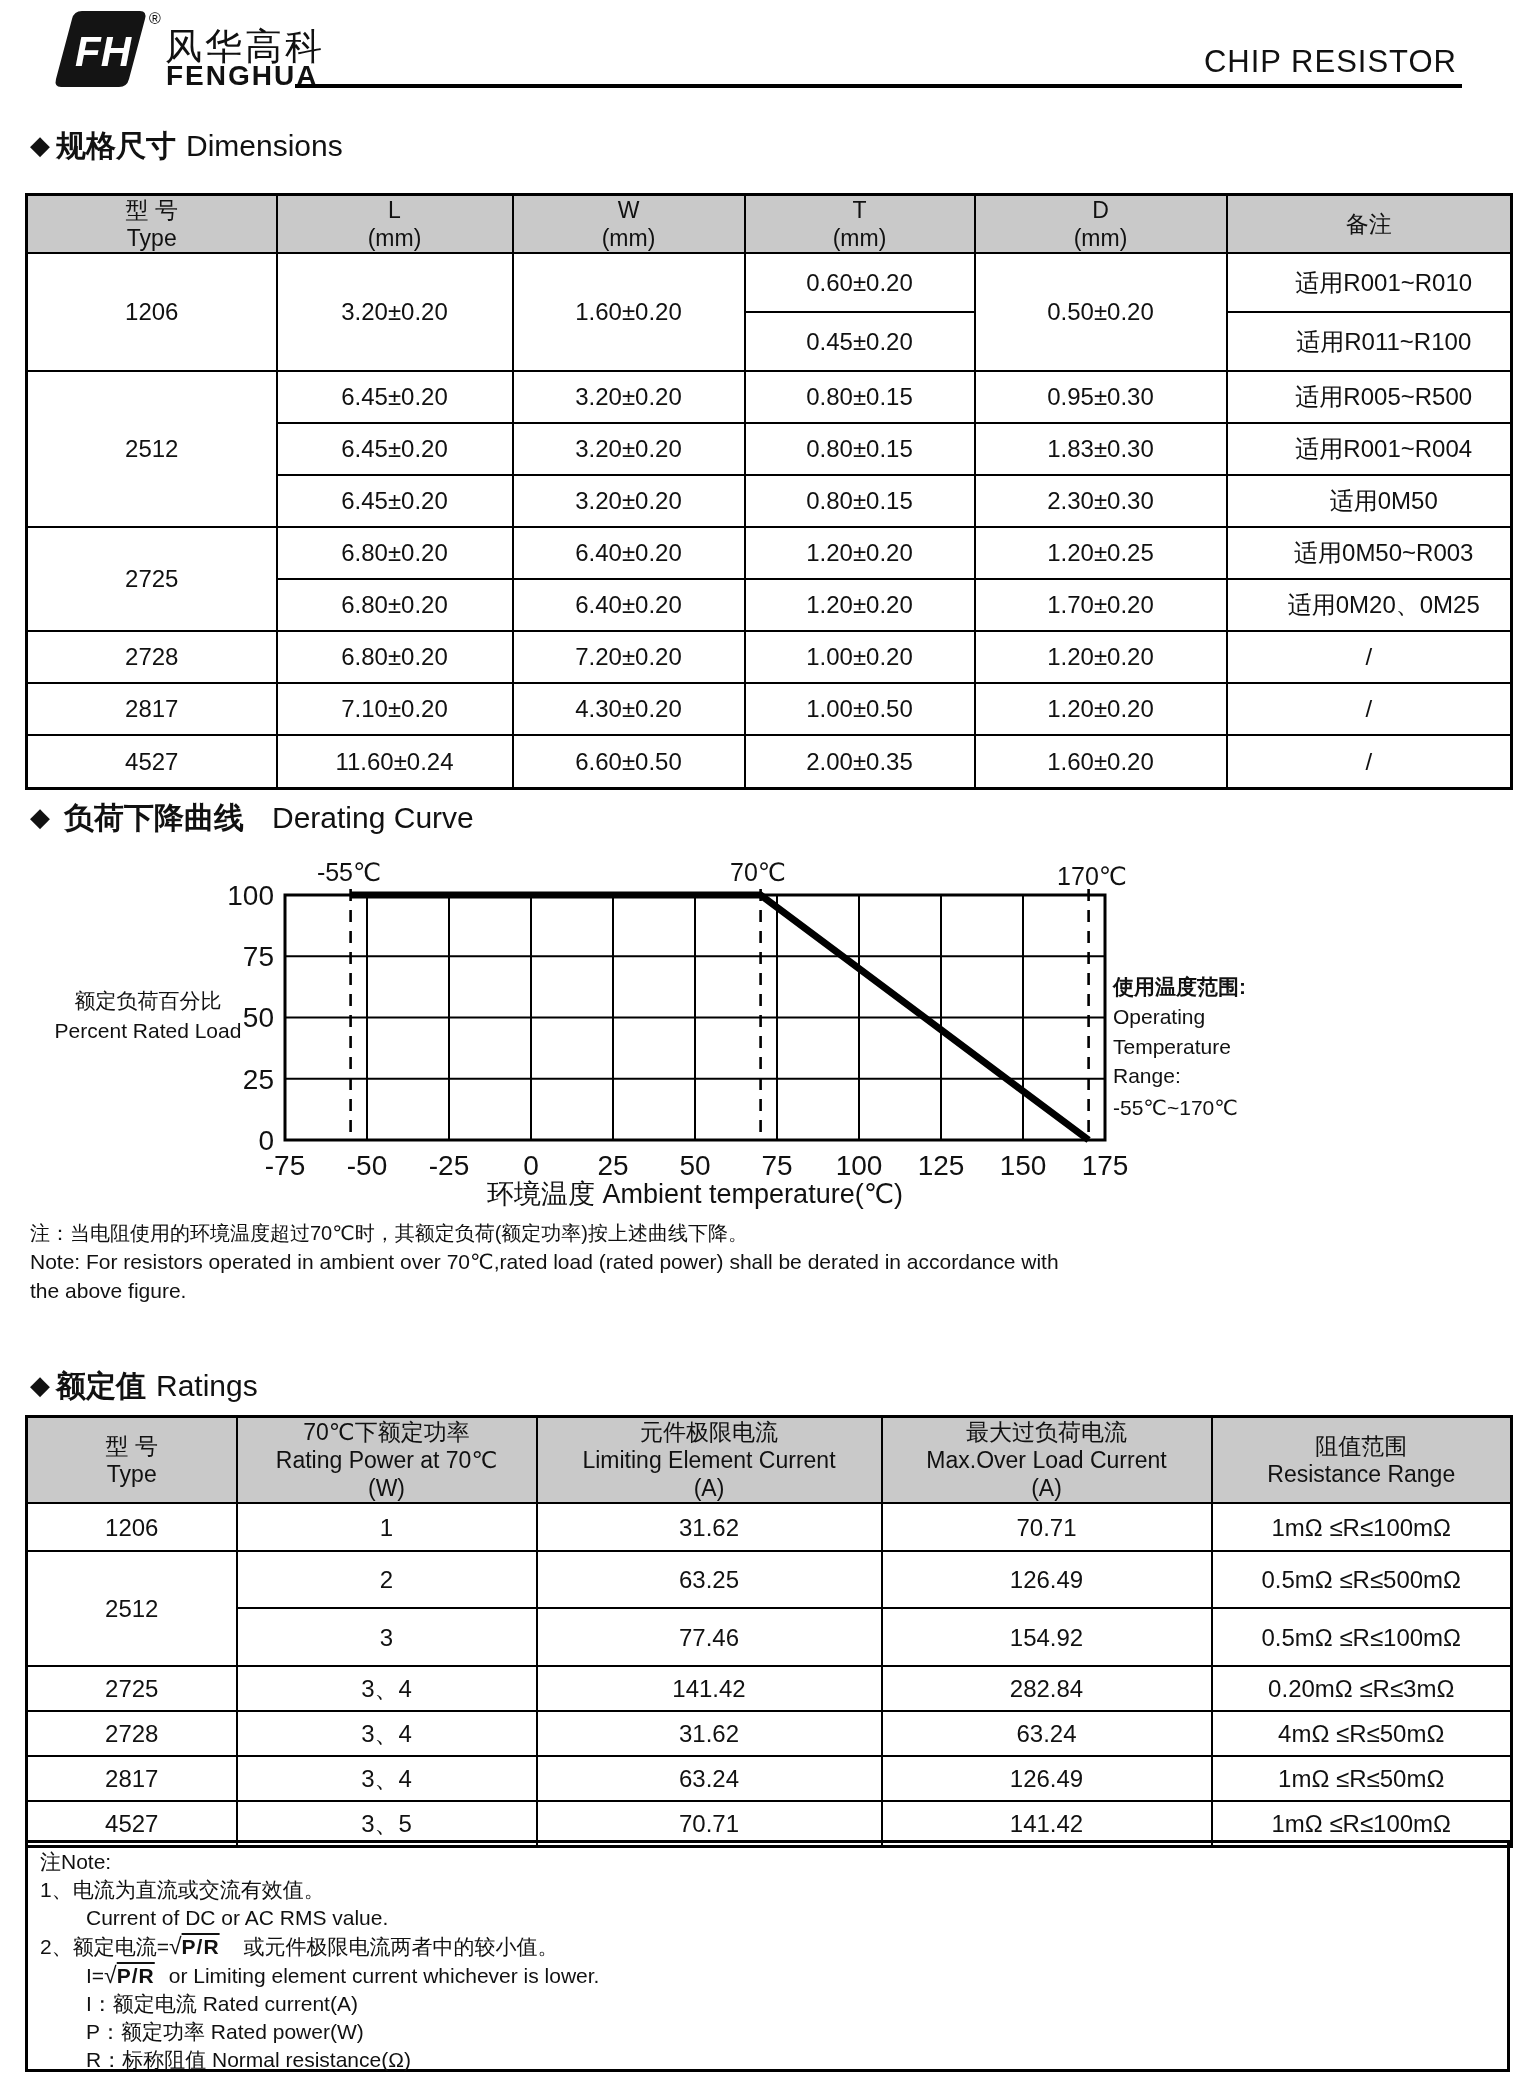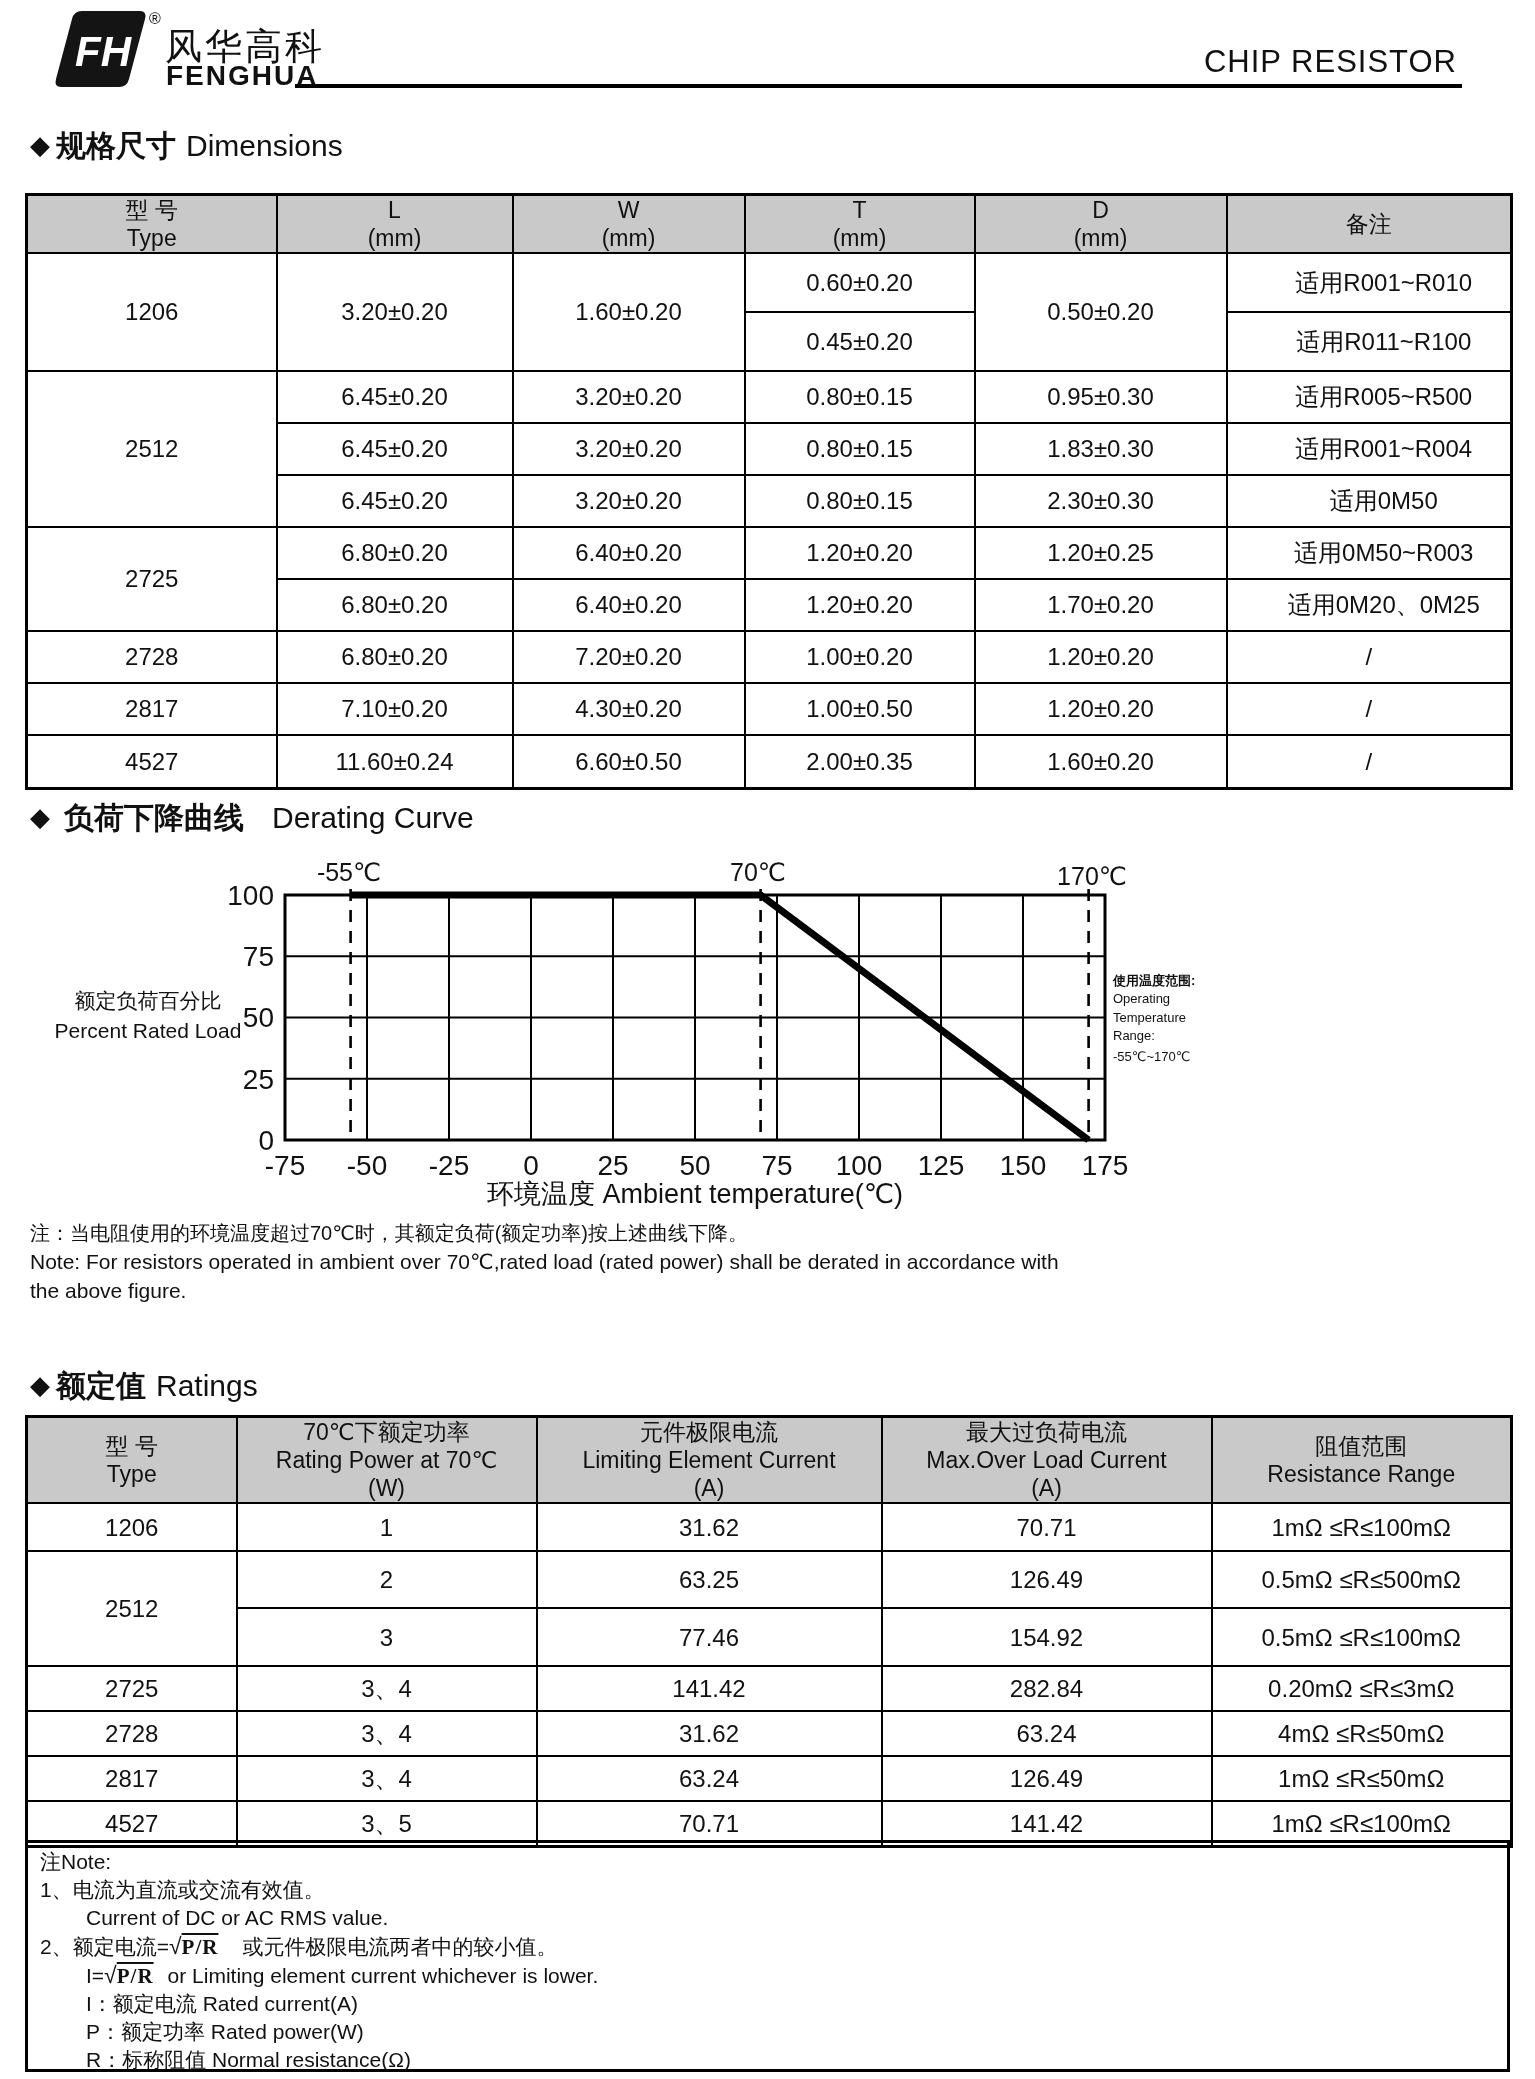--- a/index.html
+++ b/index.html
@@ -32,33 +32,33 @@
   .tbl td, .tbl th { border:2px solid #000; text-align:center; vertical-align:middle;
                      font-weight:normal; font-size:24px; line-height:1.22; overflow:hidden; }
   .tbl thead th { background:#c9c9c9; font-size:23px; }
   .remark { text-align:left; padding-left:30px; font-size:23px; }
   .rk-center { text-align:center; padding-left:0; }
 
   
   .chart-svg { left:0; top:845px; }
   .chart-svg text { font-family:"Liberation Sans","DejaVu Sans",sans-serif; fill:#111; }
   .ylab { left:48px; top:986px; width:200px; text-align:center; font-size:21px; line-height:1.45; }
-  .oprange { left:1113px; top:972px; font-size:13px; line-height:1.42; }
+  .oprange { left:1113px; top:972px; font-size:21px; line-height:1.42; }
   .oprange .l0 { font-weight:bold; }
   .oprange .l4 { margin-top:2px; }
 
   .derate-note { left:30px; top:1220px; width:1360px; font-size:21px; line-height:1.38; }
   .derate-note .cn { font-size:20px; }
 
   
   .foot-box { left:25px; top:1840px; width:1485px; height:232px; border:3px solid #000;
               padding:5px 12px; font-size:21px; line-height:28px; }
   .foot-box .indent { padding-left:46px; }
   .sqrt-rad { font-size:23px; }
-  .sqrt-bar { font-family:Liberation Serif, serif; font-weight:bold;
+  .sqrt-bar { font-family:Liberation Sans, sans-serif; font-weight:bold;
               text-decoration:overline; letter-spacing:1px; }
   .gap-cn { margin-left:24px; }
   .gap-en { margin-left:14px; }
 </style>
 </head>
 <body>
 
 <div class="abs logo-wrap">
   <svg class="logo-mark" width="96" height="82" viewBox="0 0 96 82">
     <path d="M30 3 H88 Q95 3 93 11 L77 71 Q75 79 67 79 H9 Q2 79 4 71 L20 11 Q22 3 30 3 Z" fill="#141414"></path>

